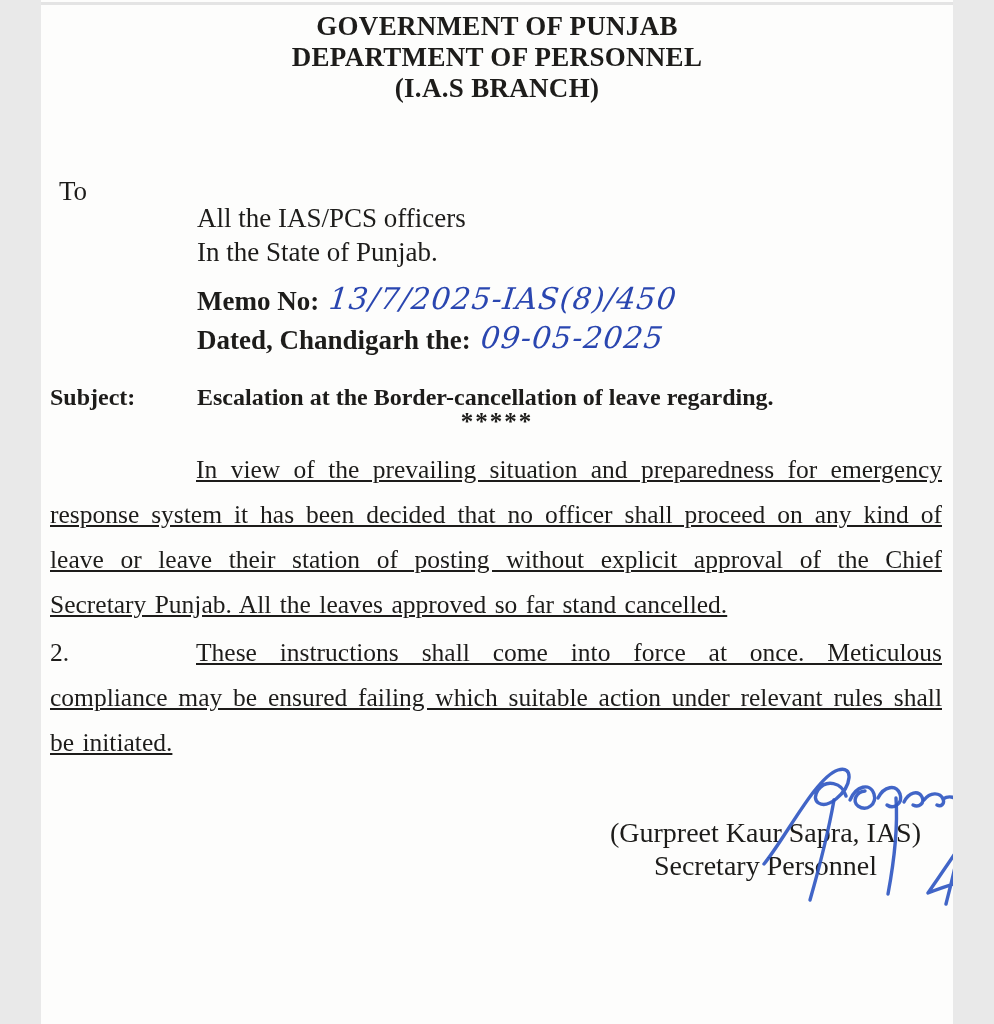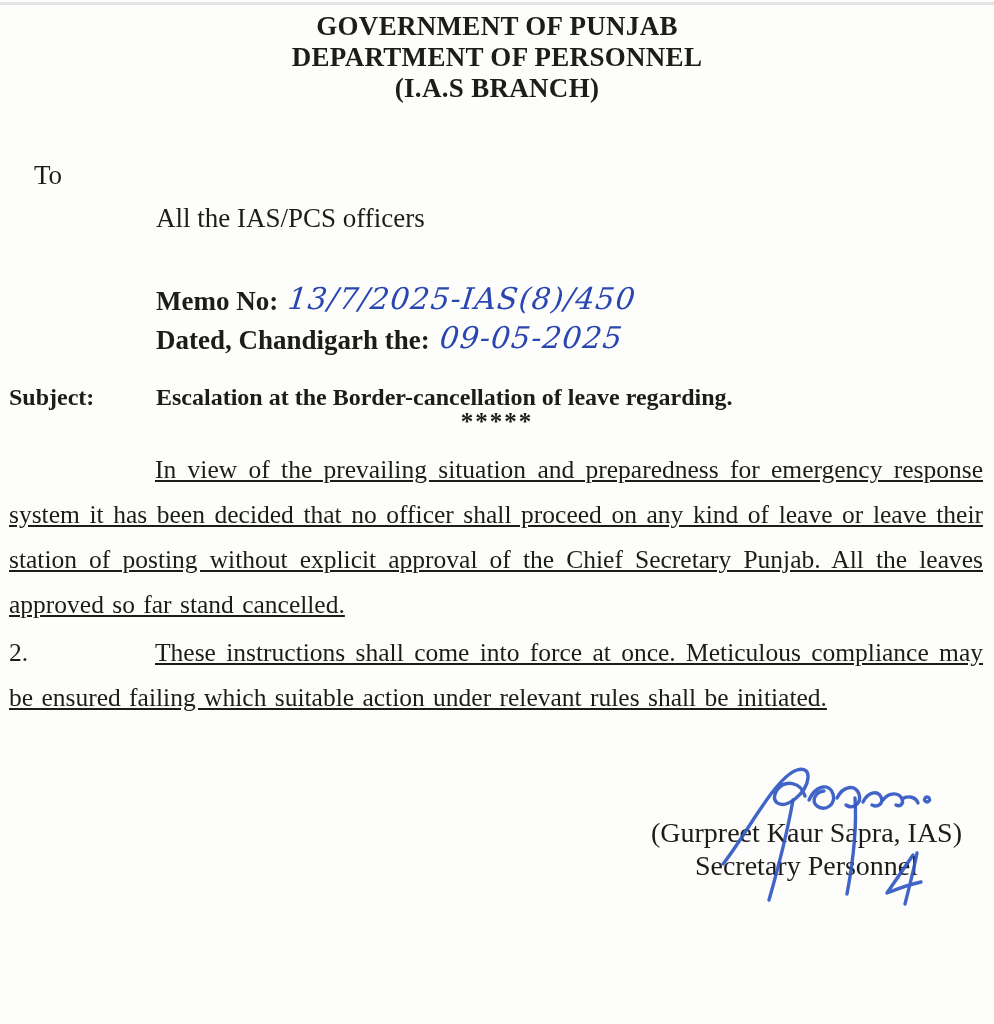--- a/index.html
+++ b/index.html
@@ -1,41 +1,40 @@
 <!DOCTYPE html>
 <html><head>
 <meta charset="utf-8">
 <style>
   html, body { margin: 0; padding: 0; background: #e9e9e9; }
   .page {
     position: relative;
-    width: 994px;
+    width: 912px;
     height: 1024px;
     margin: 0 auto;
     background: #fdfdfc;
     overflow: hidden;
     font-family: "Liberation Serif", "DejaVu Serif", serif;
     color: #1d1c1a;
   }
   .scan-edge {
     position: absolute; top: 2px; left: 0; right: 0;
     height: 3px; background: #cfcfcf; opacity: .55;
   }
   .letterhead {
     position: absolute; top: 11px; left: 0; right: 0;
     text-align: center;
     font-weight: bold;
     font-size: 27px;
     line-height: 31px;
     letter-spacing: .3px;
   }
   .to-label {
-    position: absolute; top: 160px; left: 18px;
+    position: absolute; top: 176px; left: 18px;
     font-size: 27px;
-    margin-left: 16px;
   }
   .addressee {
     position: absolute; top: 194px; left: 156px;
     font-size: 27px; line-height: 34px; margin-top: 7px;
   }
   .memo-block {
     position: absolute; top: 281px; left: 156px;
     font-size: 27px; line-height: 37px;
     font-weight: bold;
   }
@@ -112,20 +111,21 @@
   <div class="letterhead">
     <div>GOVERNMENT OF PUNJAB</div>
     <div>DEPARTMENT OF PERSONNEL</div>
     <div>(I.A.S BRANCH)</div>
   </div>
 
   <div class="to-label">To</div>
 
   <div class="addressee">
     <div>All the IAS/PCS officers</div>
+    <div>In the State of Punjab.</div>
   </div>
 
   <div class="memo-block">
     <div>
       <span>Memo No:</span><span class="handwriting">13/7/2025-IAS(8)/450</span>
     </div>
     <div>
       <span>Dated, Chandigarh the:</span><span class="handwriting">09-05-2025</span>
     </div>
   </div>

